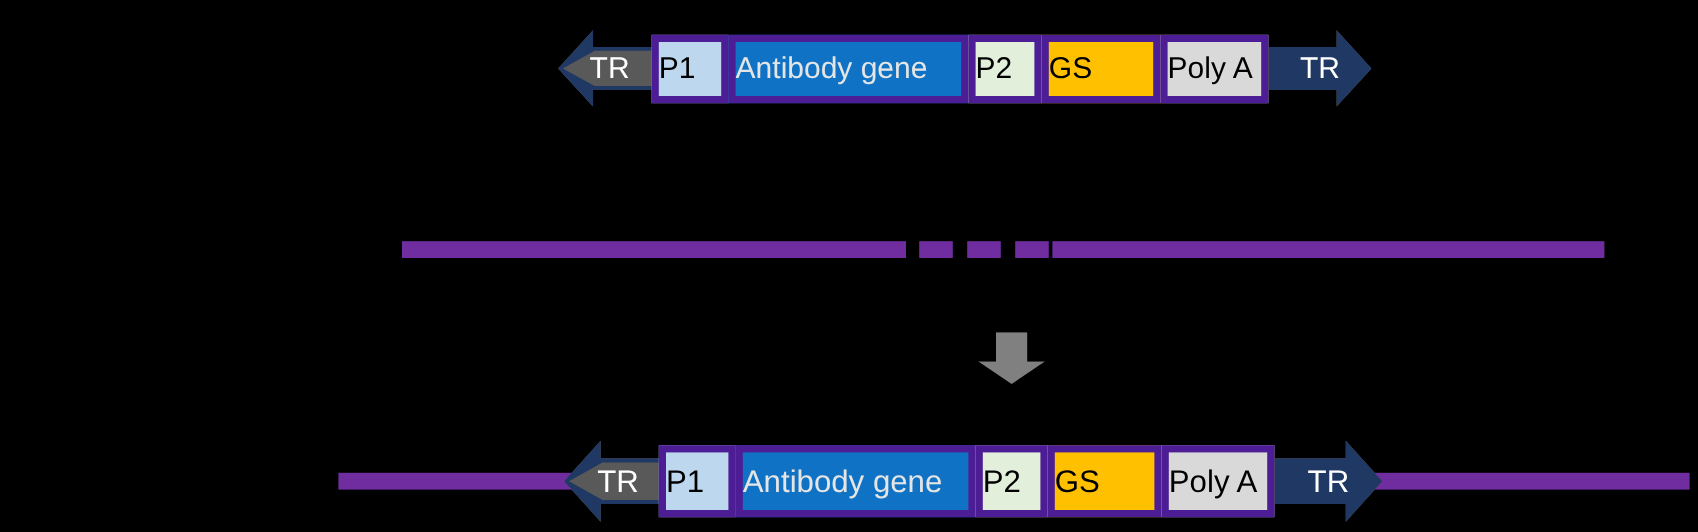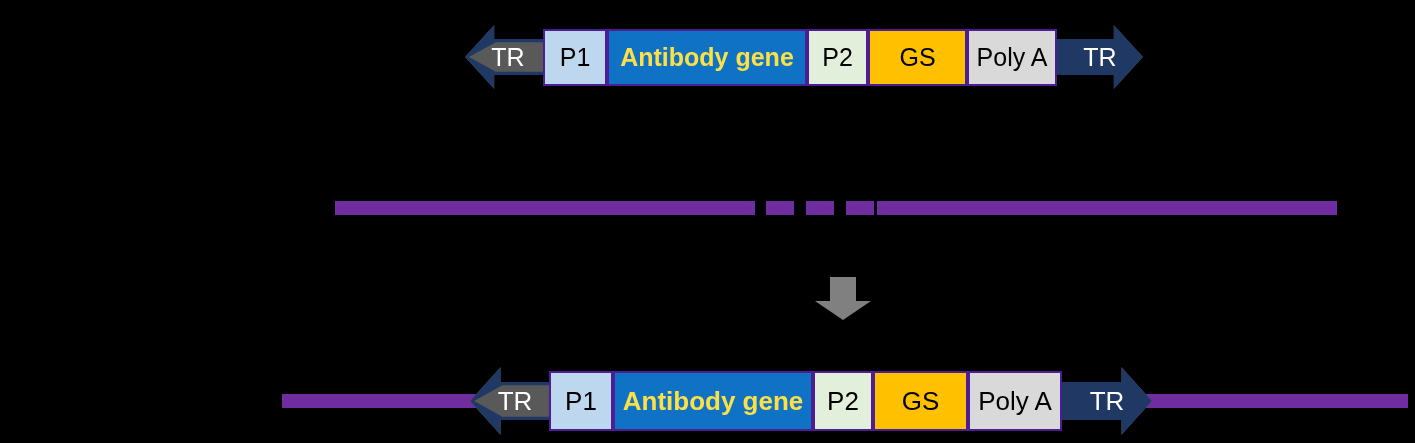--- a/index.html
+++ b/index.html
@@ -26,30 +26,30 @@
     height: 14px;
   }
 
   
   .construct {
     position: absolute;
   }
   .seg {
     position: absolute;
     box-sizing: border-box;
-    border: 2px solid #4c1d95;
+    border: 6px solid #4c1d95;
     display: flex;
     align-items: center;
-    justify-content: center;
+    justify-content: flex-start;
     overflow: hidden;
     white-space: nowrap;
     color: #000000;
   }
   .seg.dark-txt { color: #000000; }
-  .seg.light-txt { color: #fde047; font-weight: bold; }
+  .seg.light-txt { color: #e5e5e5; }
 
   
   .tr-arrow {
     position: absolute;
     display: flex;
     align-items: center;
     justify-content: center;
     color: #FFFFFF;
     background: #595959;
   }

